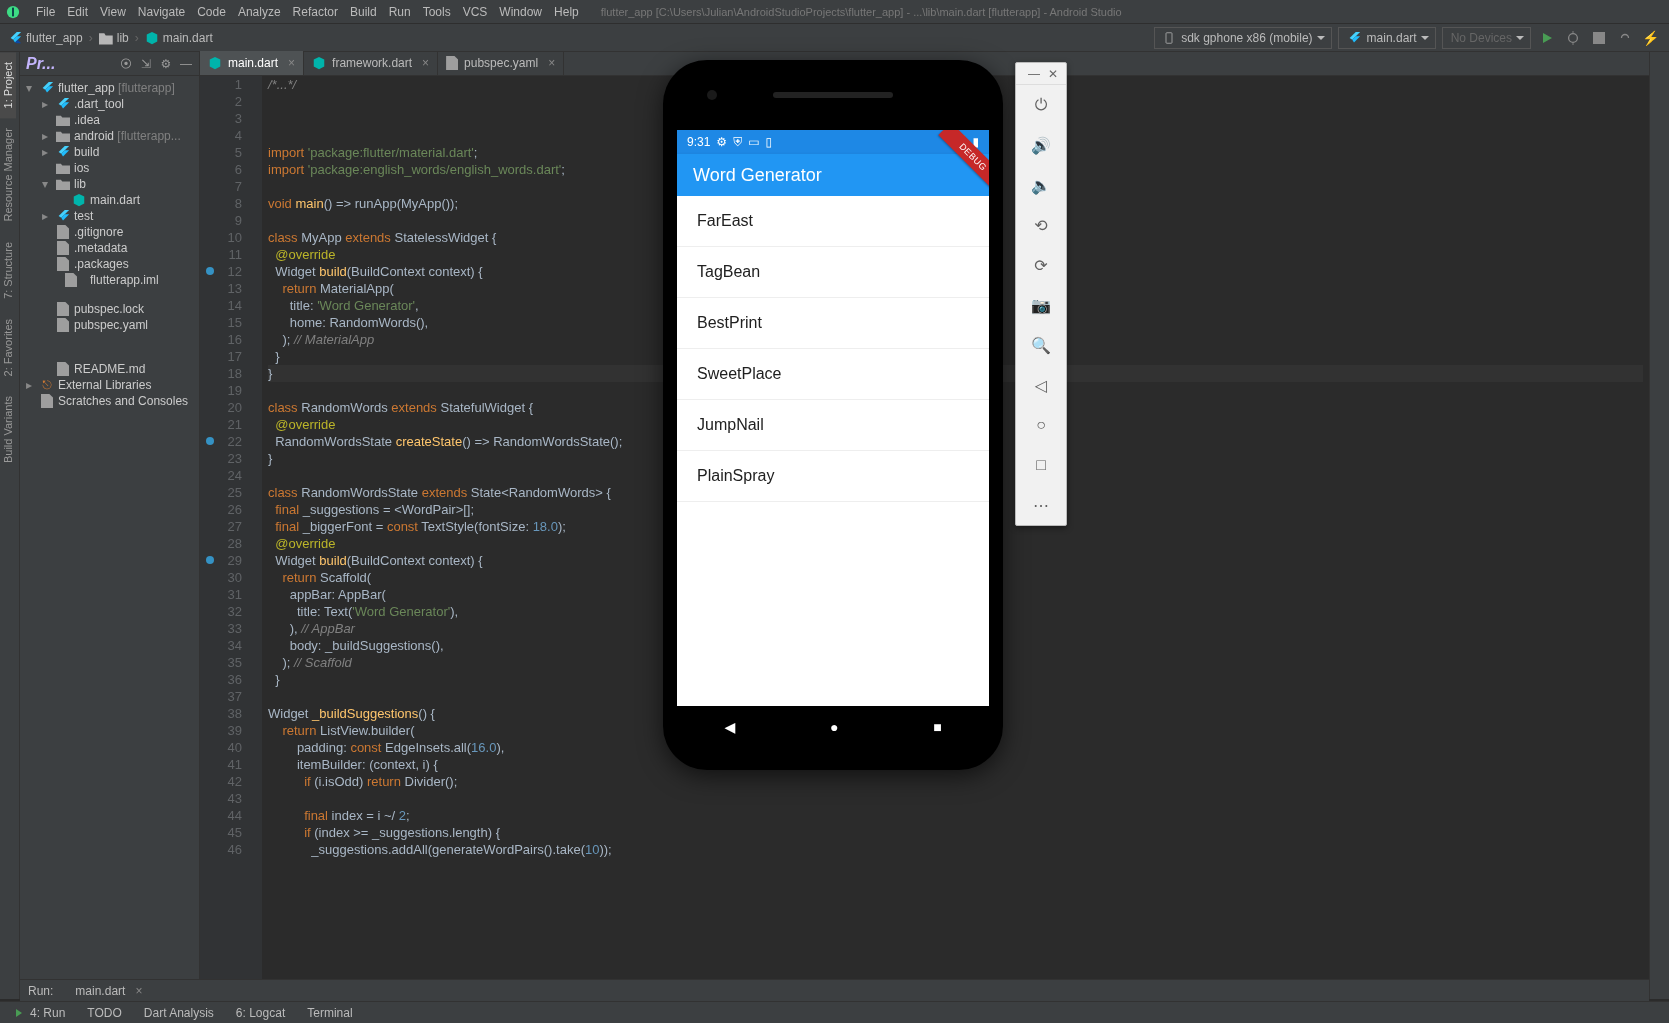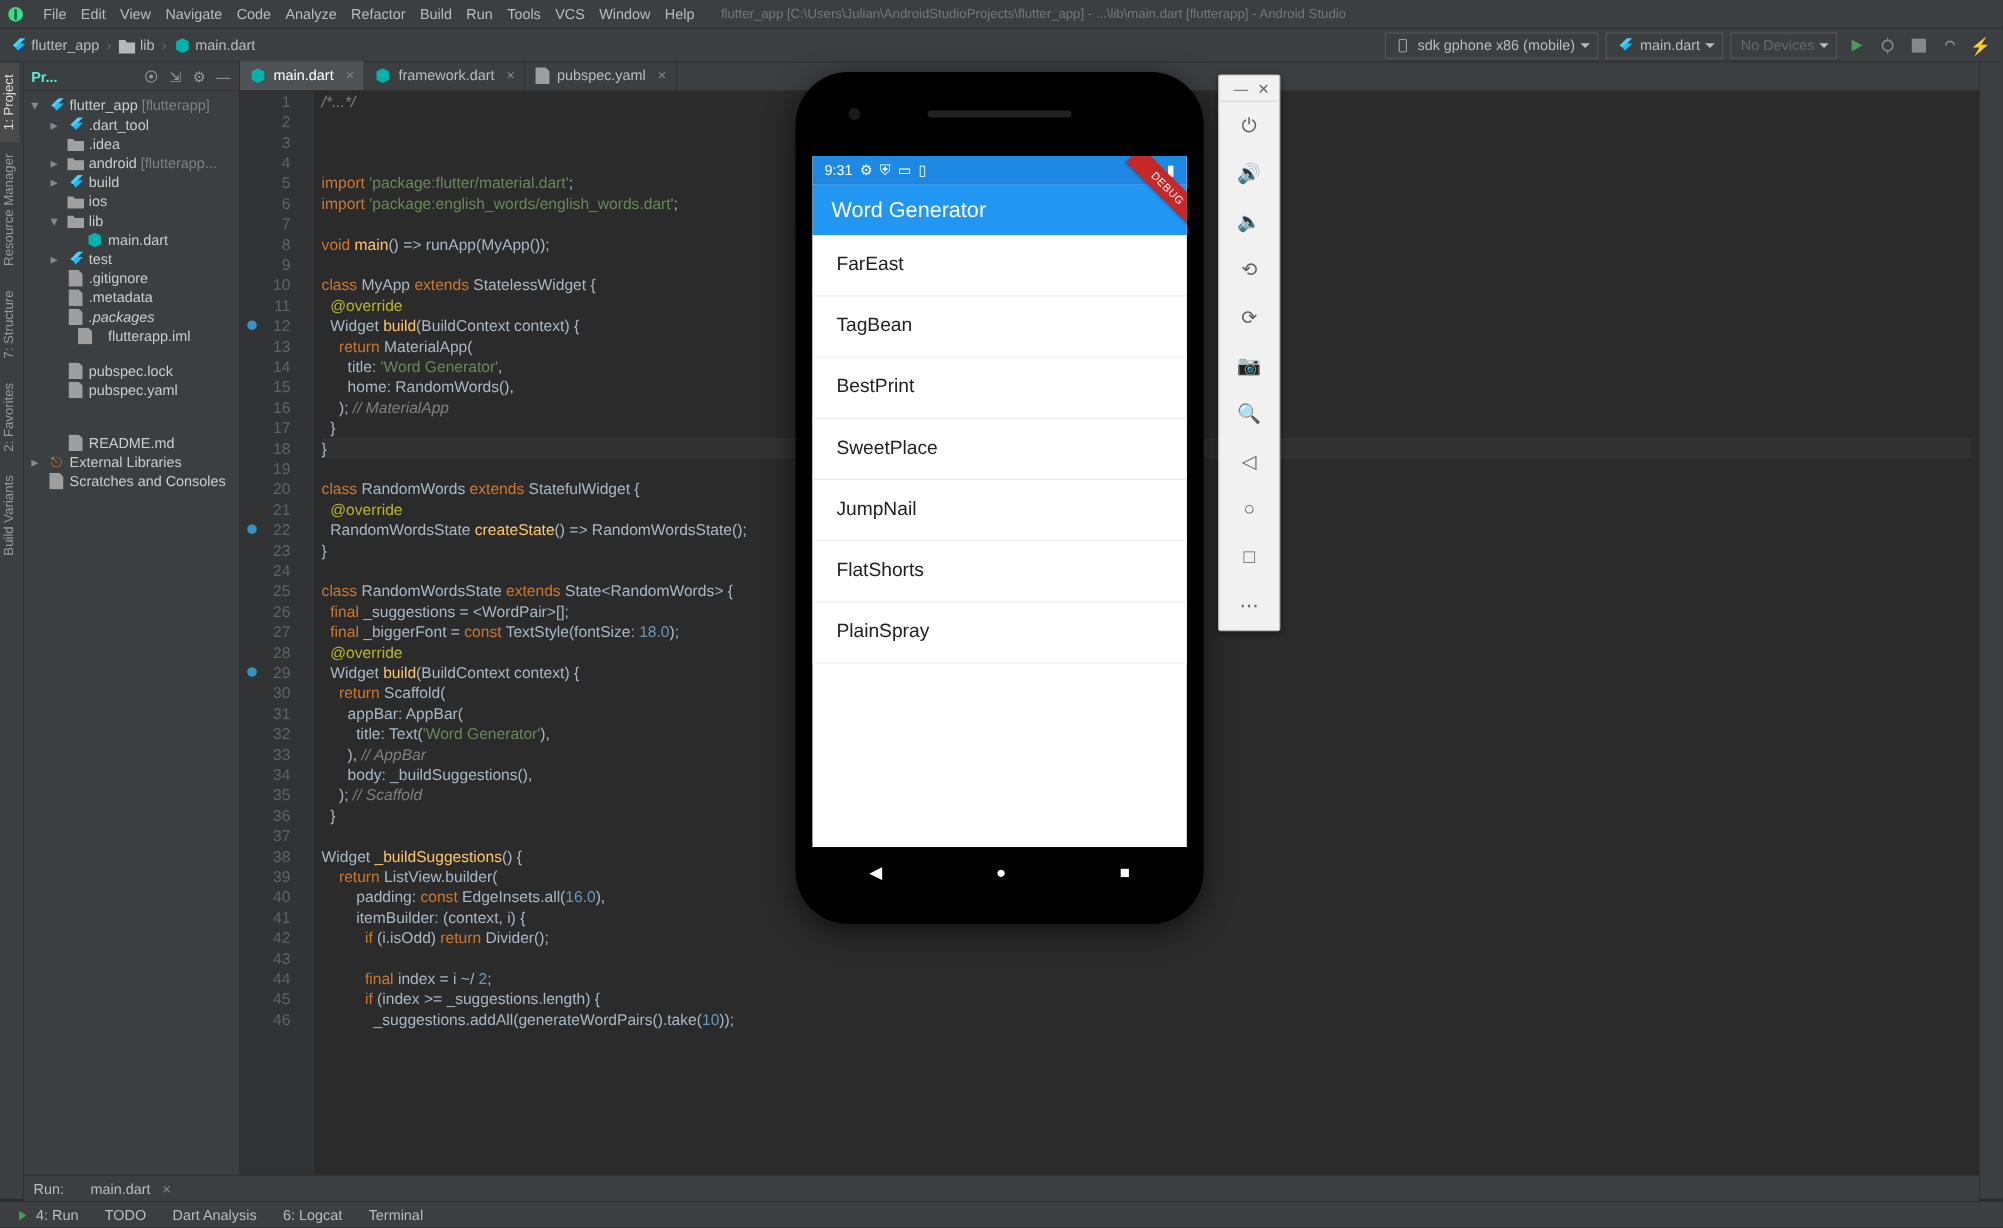--- a/index.html
+++ b/index.html
@@ -33,21 +33,21 @@
 .rbar { right:0; border-right:none; border-left:1px solid #323232; }
 .lbar .vt, .rbar .vt { writing-mode:vertical-rl; transform:rotate(180deg); font-size:11px; color:#999; padding:10px 2px; text-align:center; cursor:pointer; }
 .lbar .vt.active { background:#4a4a4a; color:#ddd; }
 
 
 .main { position:absolute; left:20px; right:20px; top:52px; bottom:44px; display:flex; background:#2b2b2b; }
 
 
 .project { width:180px; background:#3c3f41; border-right:1px solid #323232; display:flex; flex-direction:column; }
 .project .head { height:24px; background:#3c3f41; display:flex; align-items:center; gap:6px; padding:0 6px; border-bottom:1px solid #323232; }
-.project .head .title { font-weight:bold; color:#5eead4; flex:1; font-size:12px; }
+.project .head .title { font-weight:bold; color:#c4b5fd; flex:1; font-size:16px;font-style:italic; }
 .project .head .i { width:14px; height:14px; color:#999; display:flex; align-items:center; justify-content:center; }
 .tree { flex:1; overflow:auto; font-size:12px; background:#3c3f41; padding:4px 0; }
 .tree-row { display:flex; align-items:center; gap:4px; padding:1px 4px; color:#ccc; white-space:nowrap; cursor:pointer; }
 .tree-row .tw { width:10px; color:#888; }
 .tree-row .ic { width:14px; height:14px; display:inline-flex; align-items:center; justify-content:center; }
 .tree-row .lbl { color:#ccc; }
 .tree-row .lbl .hint { color:#808080; }
 .dir-icon2 { display:inline-block; width:14px; height:12px; background:#a0a0a0; clip-path:polygon(0 15%,35% 15%,45% 30%,100% 30%,100% 100%,0 100%); }
 .file-ic { width:12px; height:14px; background:#9e9e9e; clip-path:polygon(0 0,70% 0,100% 25%,100% 100%,0 100%); display:inline-block; }
 
@@ -316,21 +316,21 @@
           </span>
           <span class="lbl">.gitignore</span>
         </div>
         <div class="tree-row" style="padding-left: 22px;">
           <span class="tw"></span>
           <span class="ic">
             <span class="file-ic"></span>
           </span>
           <span class="lbl">.metadata</span>
         </div>
-        <div class="tree-row" style="padding-left: 22px; font-style: italic;">
+        <div class="tree-row" style="padding-left: 22px;">
           <span class="tw"></span>
           <span class="ic">
             <span class="file-ic"></span>
           </span>
           <span class="lbl">.packages</span>
         </div>
         <div class="tree-row" style="padding-left: 22px; gap: 12px;">
           <span class="tw"></span>
           <span class="ic">
             <span class="file-ic"></span>
@@ -475,21 +475,20 @@
       </div>
       <div class="appbar">
         <span>Word Generator</span>
       </div>
       <div class="applist" id="applist">
           <div class="row">FarEast</div>
           <div class="row">TagBean</div>
           <div class="row">BestPrint</div>
           <div class="row">SweetPlace</div>
           <div class="row">JumpNail</div>
-          <div class="row">FlatShorts</div>
           <div class="row">PlainSpray</div>
         </div>
     </div>
     <div class="navkeys">
       <span class="k">◀</span>
       <span class="k">●</span>
       <span class="k">■</span>
     </div>
   </div>
 </div>

